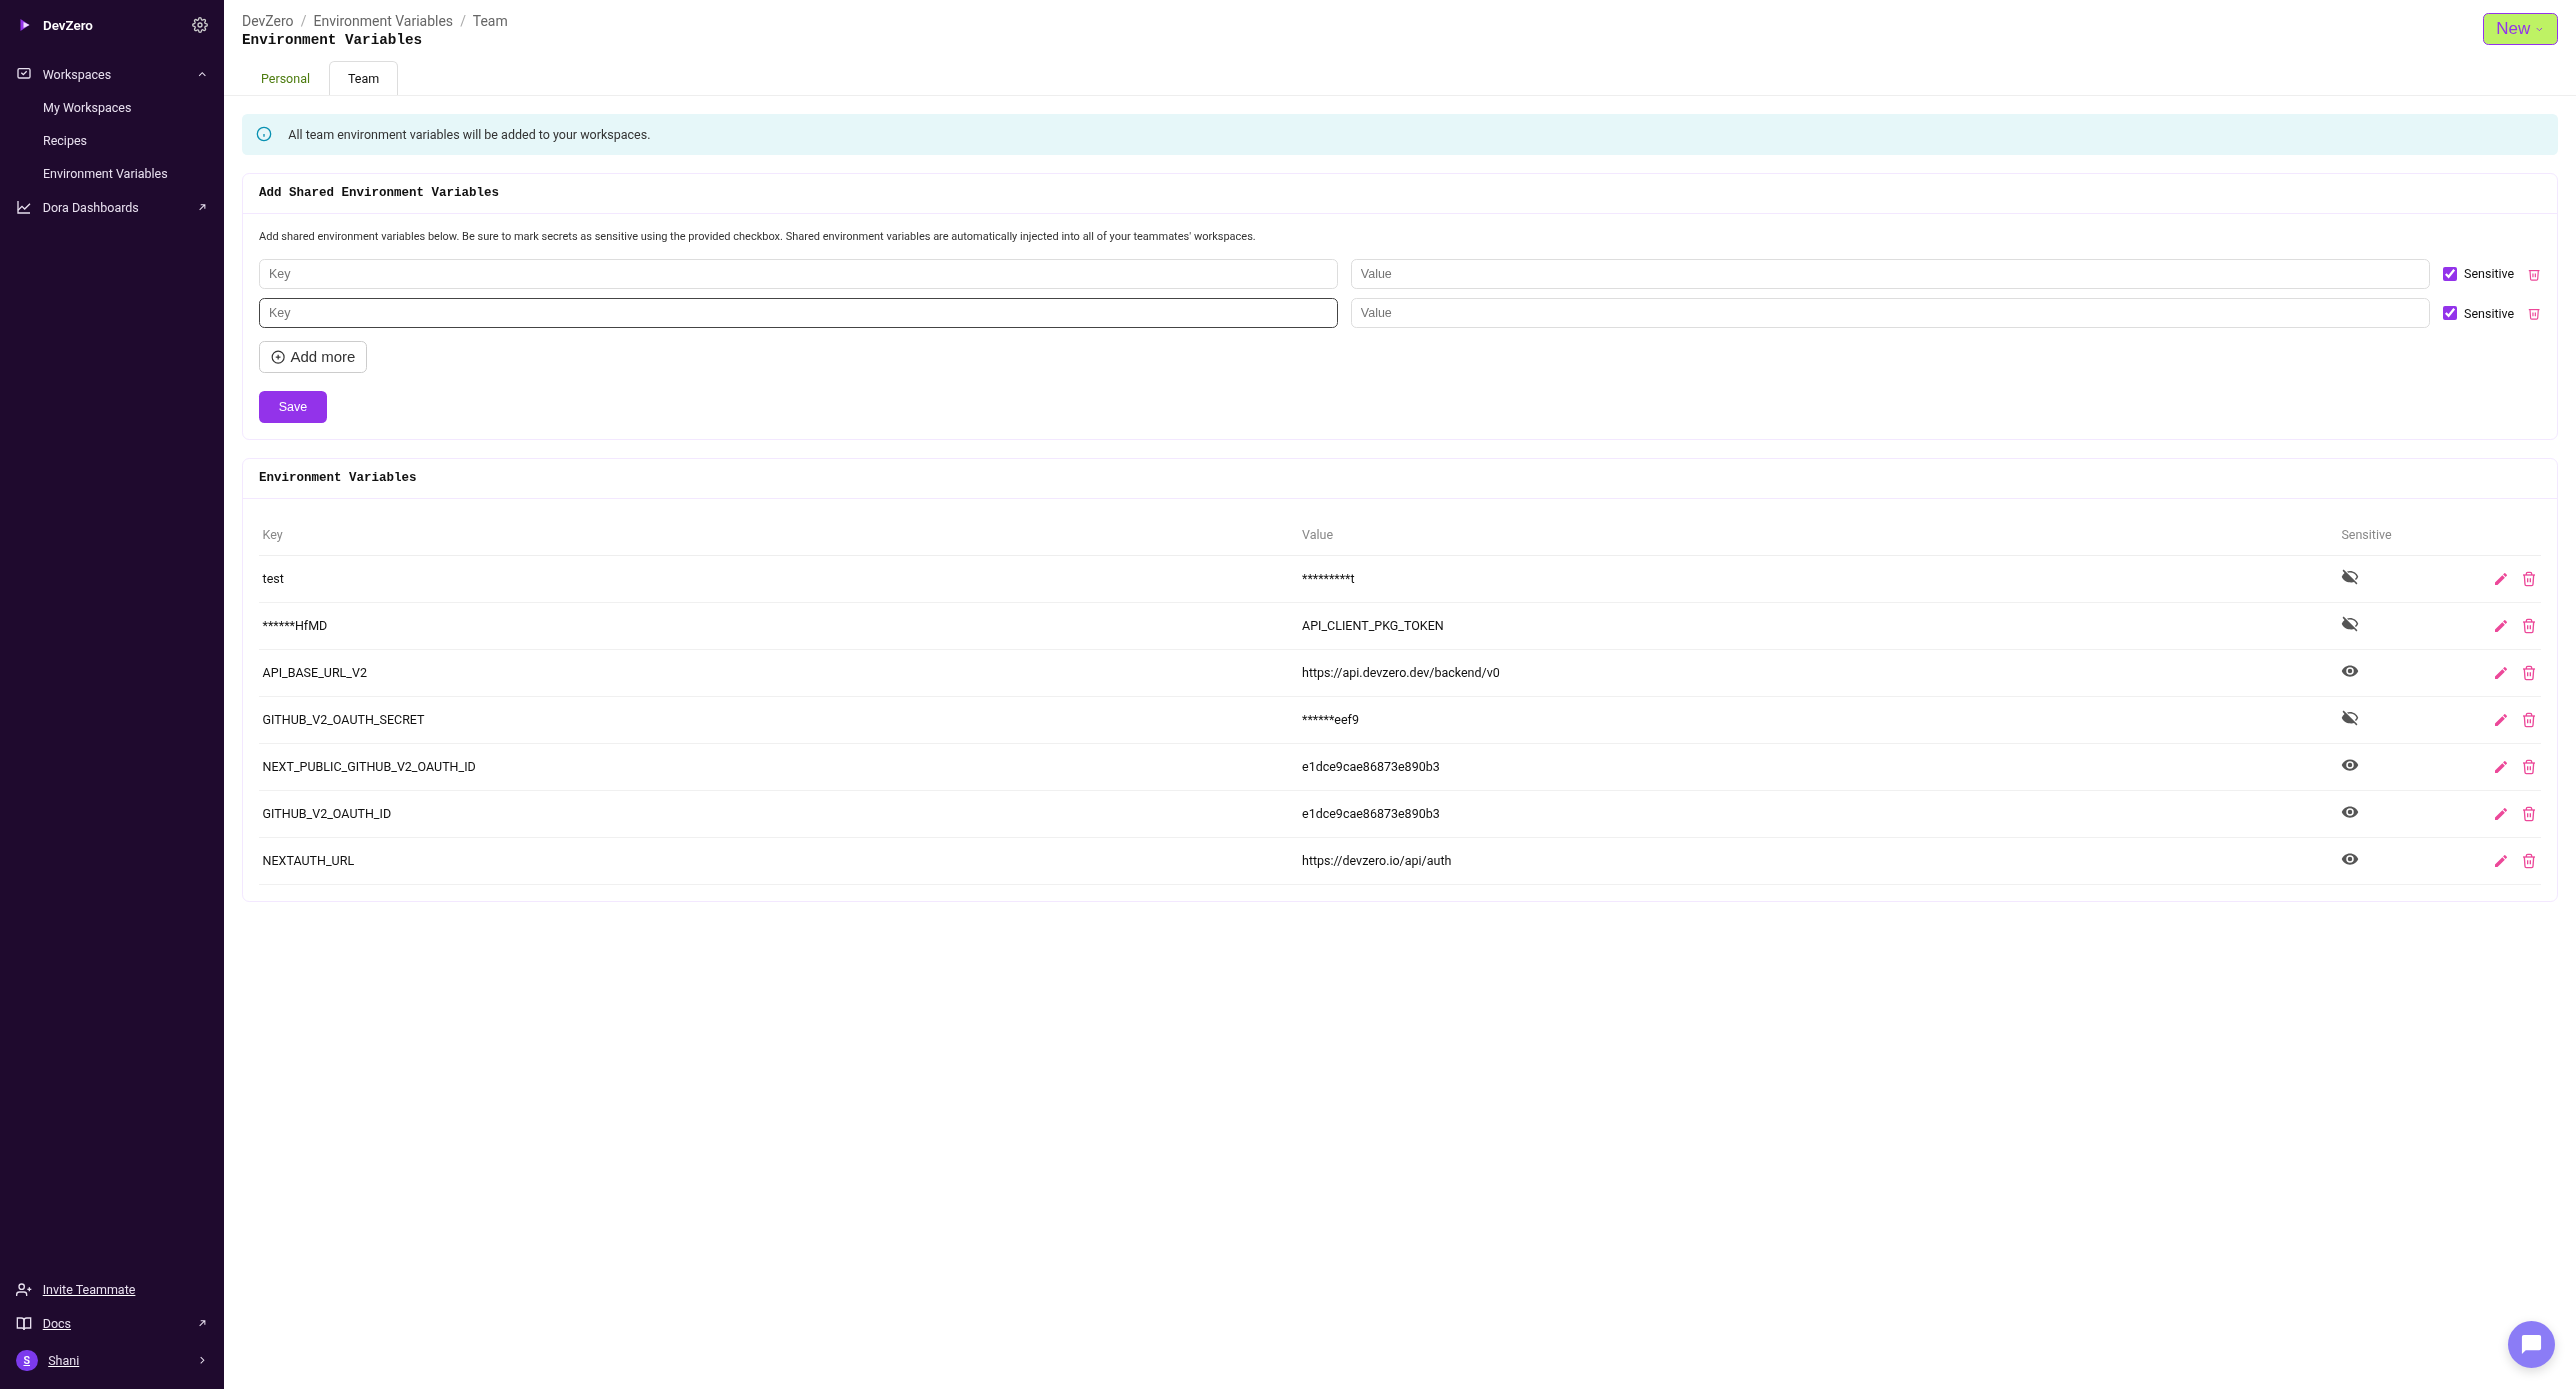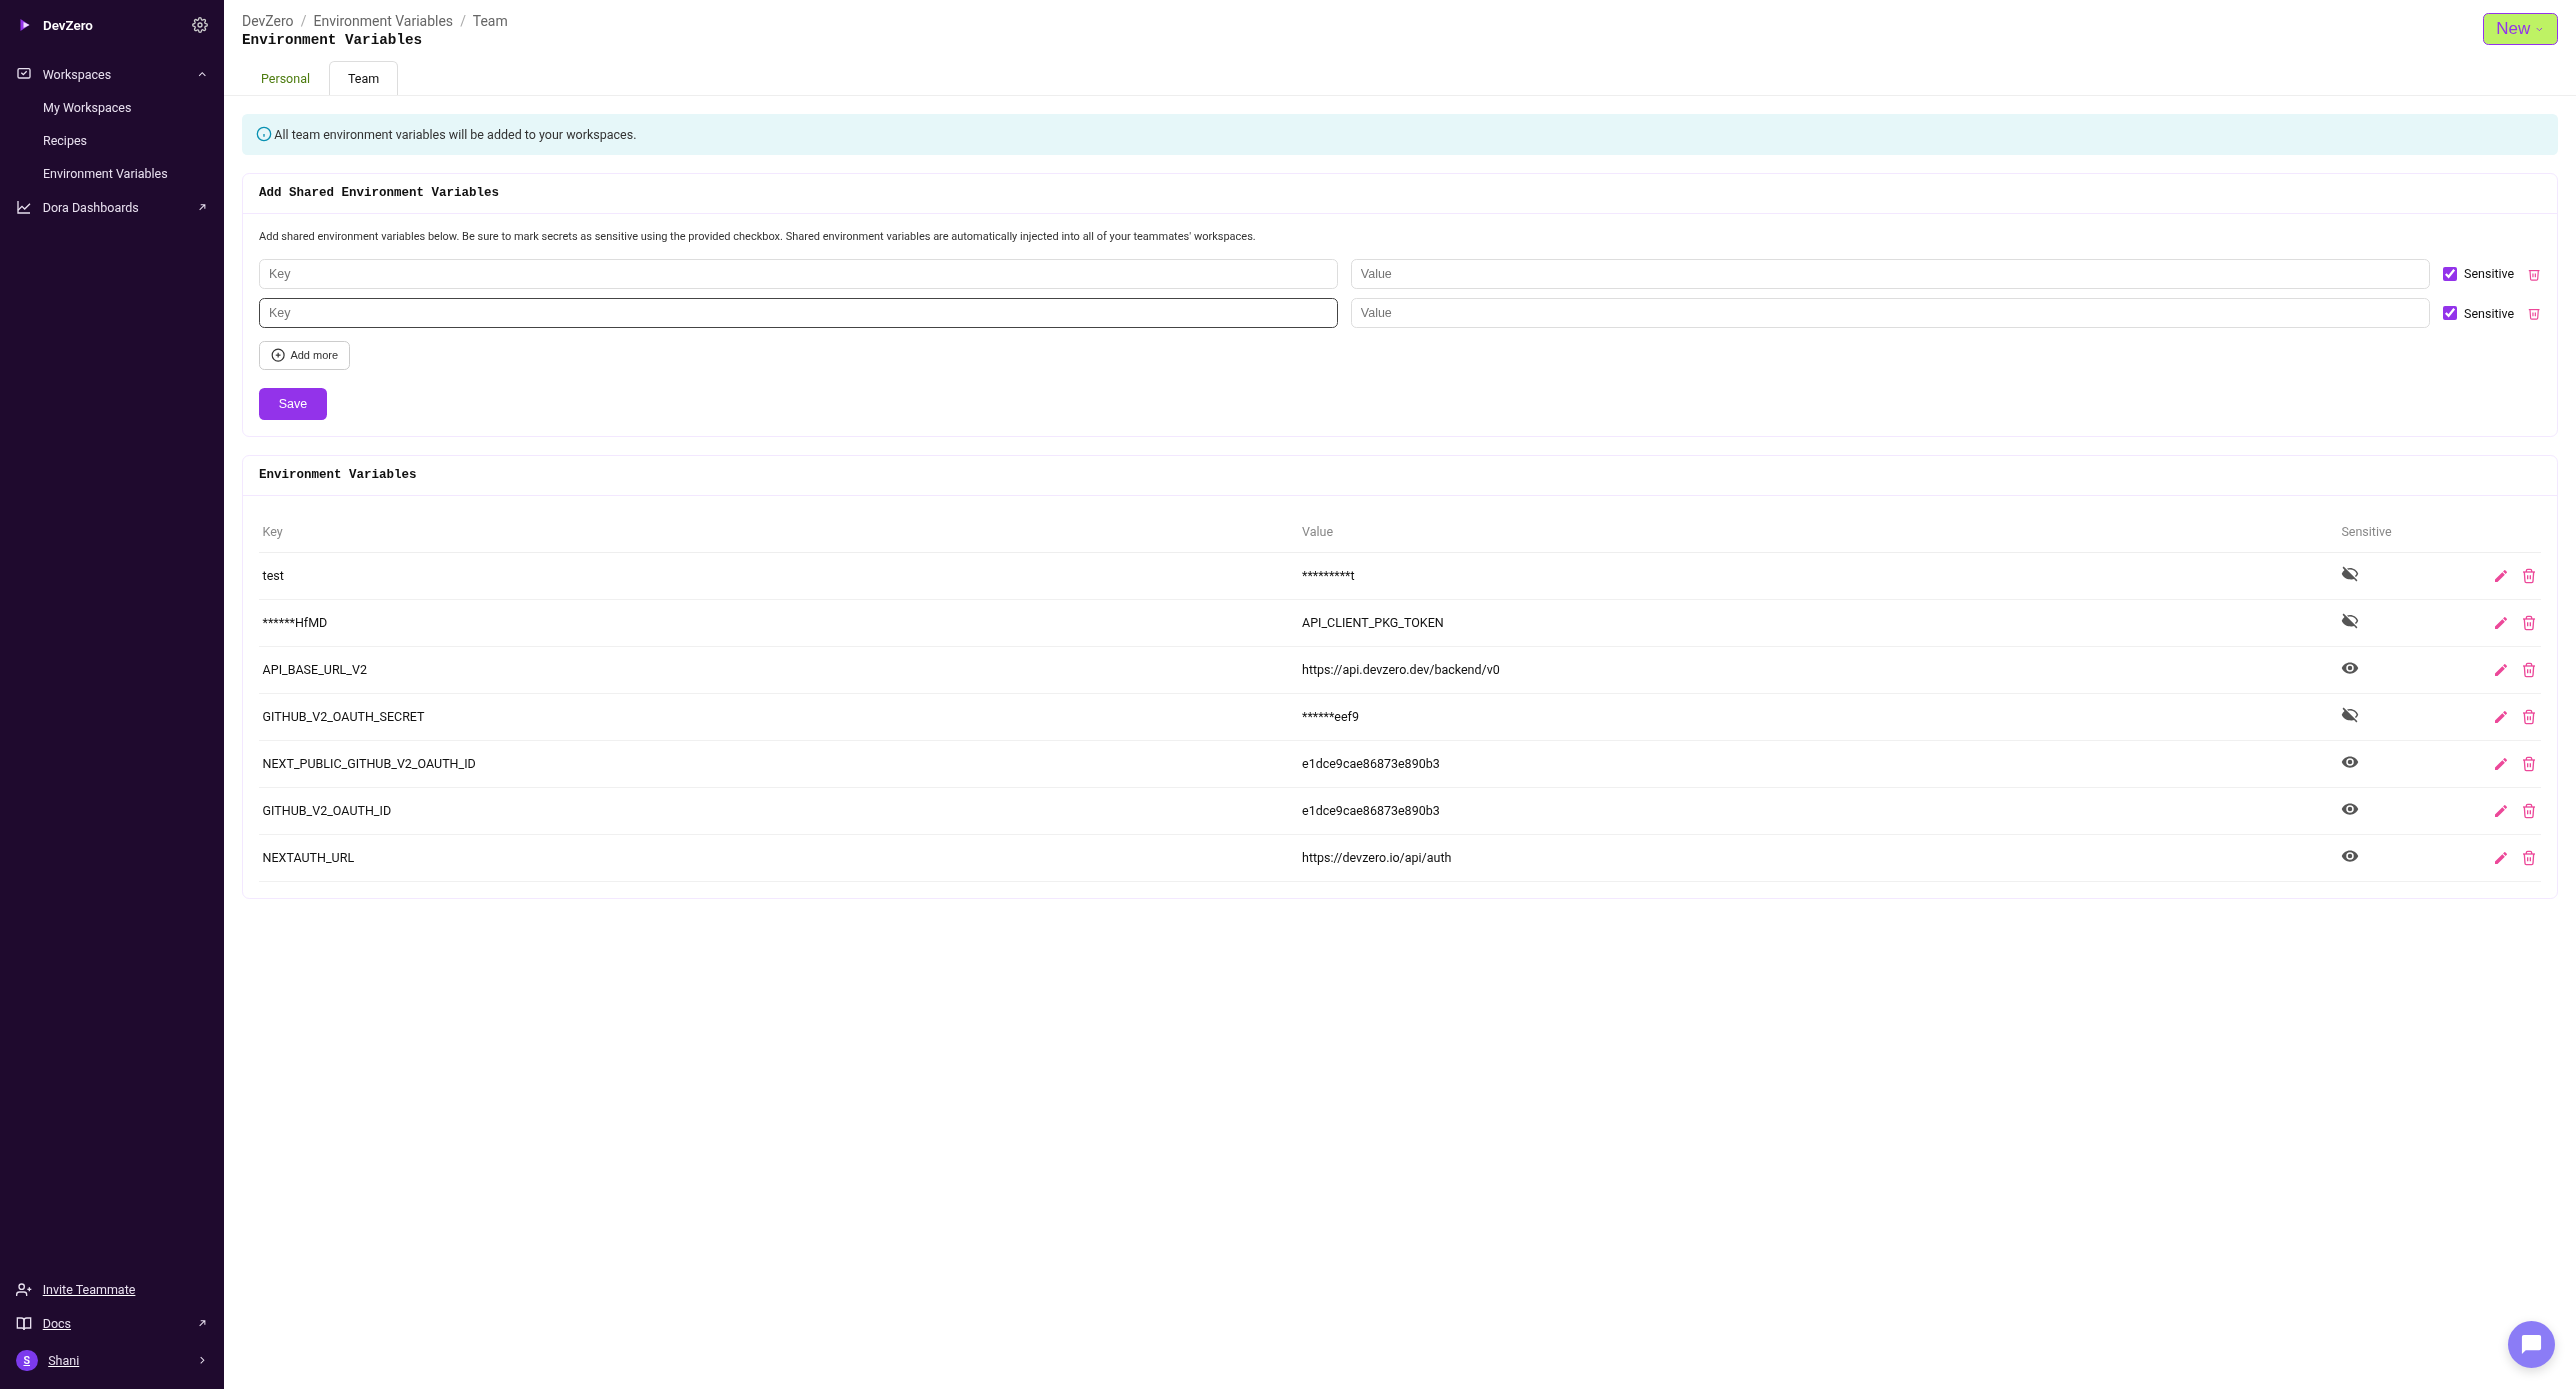--- a/index.html
+++ b/index.html
@@ -22,34 +22,34 @@
 .topbar { padding: 12.5px 18px 0 18px; display: flex; justify-content: space-between; align-items: flex-start; }
 .breadcrumb { font-size: 14px; color: #666; }
 .breadcrumb a { color: #666; text-decoration: none; }
 .breadcrumb .sep { margin: 0 3.6px; color: #aaa; }
 .page-title { font-family: 'Courier New', monospace; font-weight: 700; font-size: 14.3px; margin-top: 3.6px; }
 .new-btn { border: 0.9px solid #9333ea; color: #9333ea; background: #bef264; padding: 5.4px 12.5px; border-radius: 5.4px; font-size: 17px; display: flex; align-items: center; gap: 3.6px; cursor: pointer; }
 .tabs { display: flex; border-bottom: 0.9px solid #eee; padding: 0 18px; margin-top: 12.5px; }
 .tab { padding: 9px 18px; cursor: pointer; font-size: 12.5px; color: #4d7c0f; border: 0.9px solid transparent; border-bottom: none; }
 .tab.active { border-color: #ddd; border-radius: 5.4px 5.4px 0 0; background: #fff; color: #111; position: relative; top: 0.9px; }
 .content { flex: 1; overflow-y: auto; padding: 18px; }
-.info-banner { background: #e6f7f9; border-radius: 5.4px; padding: 12.5px 14.3px; display: flex; align-items: center; gap: 2px; margin-bottom: 18px; color: #333; font-size: 12.5px; }
+.info-banner { background: #e6f7f9; border-radius: 5.4px; padding: 12.5px 14.3px; display: flex; align-items: center; gap: 16px; margin-bottom: 18px; color: #333; font-size: 12.5px; }
 .info-icon { width: 16px; height: 16px; color: #0891b2; flex-shrink: 0; }
 .card { border: 0.9px solid #f3e8ff; border-radius: 7.2px; margin-bottom: 18px; }
 .card-header { padding: 12.5px 16px; border-bottom: 0.9px solid #f3e8ff; font-family: 'Courier New', monospace; font-weight: 700; font-size: 12.5px; }
 .card-body { padding: 16px; }
 .card-desc { font-size: 11px; color: #333; margin-bottom: 16px; }
 .kv-row { display: flex; align-items: center; gap: 12.5px; margin-bottom: 9px; }
 .kv-input { flex: 1; }
 .kv-input input { width: 100%; padding: 7.2px 9px; border: 0.9px solid #ddd; border-radius: 5.4px; font-size: 12.5px; }
 .kv-input.focused input { border-color: #444; }
 .sensitive-wrap { display: flex; align-items: center; gap: 7.2px; }
 .chk { width: 14.3px; height: 14.3px; accent-color: #9333ea; cursor: pointer; }
 .del-icon { width: 14.3px; height: 14.3px; color: #ec4899; cursor: pointer; }
-.add-more-btn { display: inline-flex; align-items: center; gap: 5.4px; border: 0.9px solid #ccc; background: #fff; padding: 6.3px 10.7px; border-radius: 5.4px; font-size: 11px; cursor: pointer; color: #333; margin-top: 3.6px; }
+.add-more-btn { display: inline-flex; align-items: center; gap: 5.4px; border: 0.9px solid #ccc; background: #fff; padding: 6.3px 10.7px; border-radius: 5.4px; font-size: 15px; cursor: pointer; color: #333; margin-top: 3.6px; }
 .save-btn { background: #9333ea; color: #fff; border: none; padding: 9px 19.7px; border-radius: 5.4px; font-size: 12.5px; cursor: pointer; margin-top: 18px; }
 .table-head, .table-row { display: grid; grid-template-columns: 1fr 1fr 107px 89px; align-items: center; padding: 12.5px 3.6px; }
 .table-head { color: #888; font-size: 12.5px; border-bottom: 0.9px solid #eee; }
 .table-row { border-bottom: 0.9px solid #f0f0f0; font-size: 12.5px; }
 .sens-col { text-align: left; }
 .eye-icon { width: 18px; height: 18px; color: #555; cursor: pointer; }
 .actions { display: flex; gap: 12.5px; justify-content: flex-end; align-items: center; }
 .edit-icon { width: 16px; height: 16px; color: #ec4899; cursor: pointer; }
 .trash-icon { width: 16px; height: 16px; color: #ec4899; cursor: pointer; }
 .chat-bubble { position: fixed; bottom: 21.5px; right: 21.5px; width: 47px; height: 47px; border-radius: 50%; background: #8b7cf6; display: flex; align-items: center; justify-content: center; cursor: pointer; box-shadow: 0 3.6px 10.7px rgba(0,0,0,0.15); }

